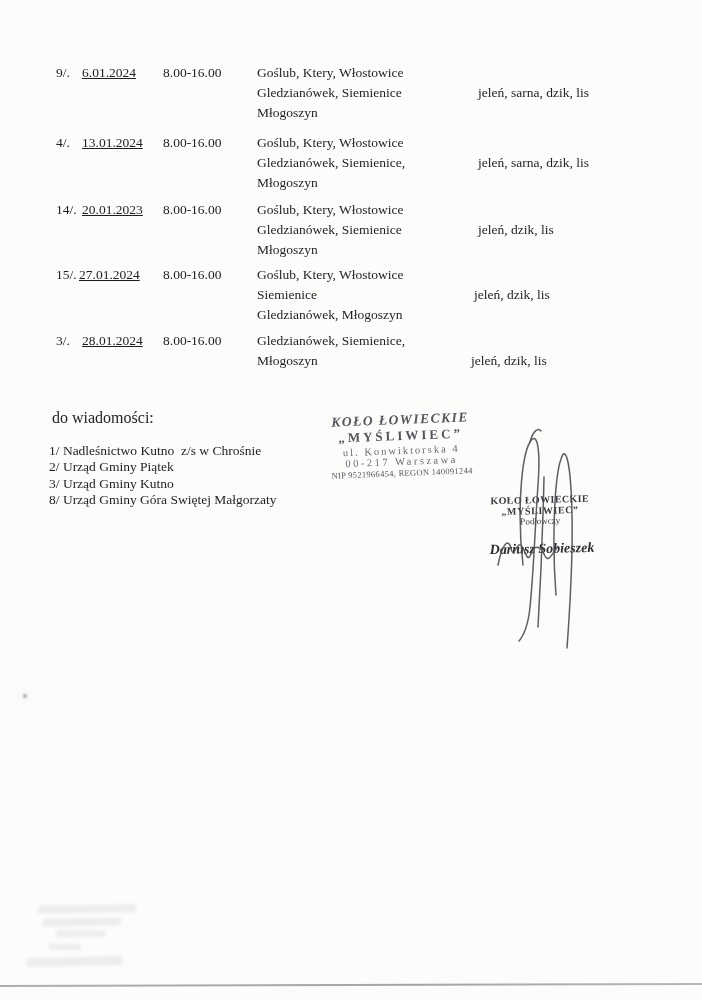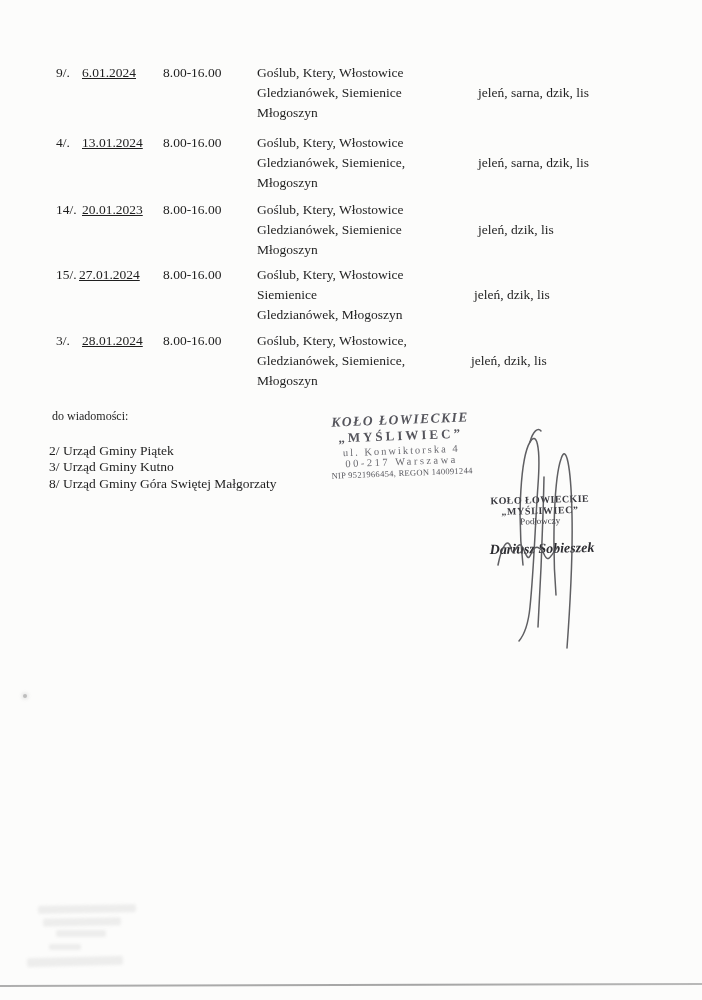--- a/index.html
+++ b/index.html
@@ -12,21 +12,21 @@
   .row{position:absolute;left:0;width:702px;font-size:13.5px;line-height:20px;}
   .r0{top:63px}.r1{top:133px}.r2{top:200px}.r3{top:265px}.r4{top:331px}
   .c-num{position:absolute;left:56px;white-space:nowrap;}
   .c-date{position:absolute;left:82px;white-space:nowrap;text-decoration:underline;}
   .c-time{position:absolute;left:163px;white-space:nowrap;}
   .c-loc{position:absolute;left:257px;width:215px;}
   .c-animals{position:absolute;left:478px;top:20px;white-space:nowrap;}
   .r3 .c-animals{left:474px}.r4 .c-animals{left:471px}
   .r3 .c-date{left:79px}
   
-  .dist-head{position:absolute;left:52px;top:409px;font-size:12px;}
+  .dist-head{position:absolute;left:52px;top:409px;font-size:16px;}
   .dist-list{position:absolute;left:49px;top:443px;font-size:13.5px;line-height:16.3px;}
   .dist-list div{white-space:pre;}
   
   .stamp-main{
     position:absolute;left:306px;top:412px;width:190px;text-align:center;
     transform:rotate(-2.2deg);color:#55555c;
   }
   .stamp-main .l1{font-weight:bold;font-style:italic;font-size:13.5px;letter-spacing:1.5px;white-space:nowrap;}
   .stamp-main .l2{font-weight:bold;font-size:13px;letter-spacing:3px;white-space:nowrap;margin-top:0px;}
   .stamp-main .l3{font-size:10.5px;letter-spacing:2px;color:#6a6a70;margin-top:1px;white-space:nowrap;}
@@ -113,30 +113,30 @@
         <div>Gledzianówek, Młogoszyn</div>
       </span>
       <span class="c-animals">jeleń, dzik, lis</span>
     </div>
 
     <div class="row r4">
       <span class="c-num">3/.</span>
       <span class="c-date">28.01.2024</span>
       <span class="c-time">8.00-16.00</span>
       <span class="c-loc">
-        <div>Goślub, Ktery, Włostowice,</div>
         <div>Gledzianówek, Siemienice,</div>
         <div>Młogoszyn</div>
       </span>
       <span class="c-animals">jeleń, dzik, lis</span>
     </div>
   </div>
 
   <div class="dist-head">do wiadomości:</div>
   <div class="dist-list">
+    <div>1/ Nadleśnictwo Kutno  z/s w Chrośnie</div>
     <div>2/ Urząd Gminy Piątek</div>
     <div>3/ Urząd Gminy Kutno</div>
     <div>8/ Urząd Gminy Góra Swiętej Małgorzaty</div>
   </div>
 
   <div class="stamp-main">
     <div class="l1">KOŁO ŁOWIECKIE</div>
     <div class="l2">„MYŚLIWIEC”</div>
     <div class="l3">ul. Konwiktorska 4</div>
     <div class="l4">00-217 Warszawa</div>

